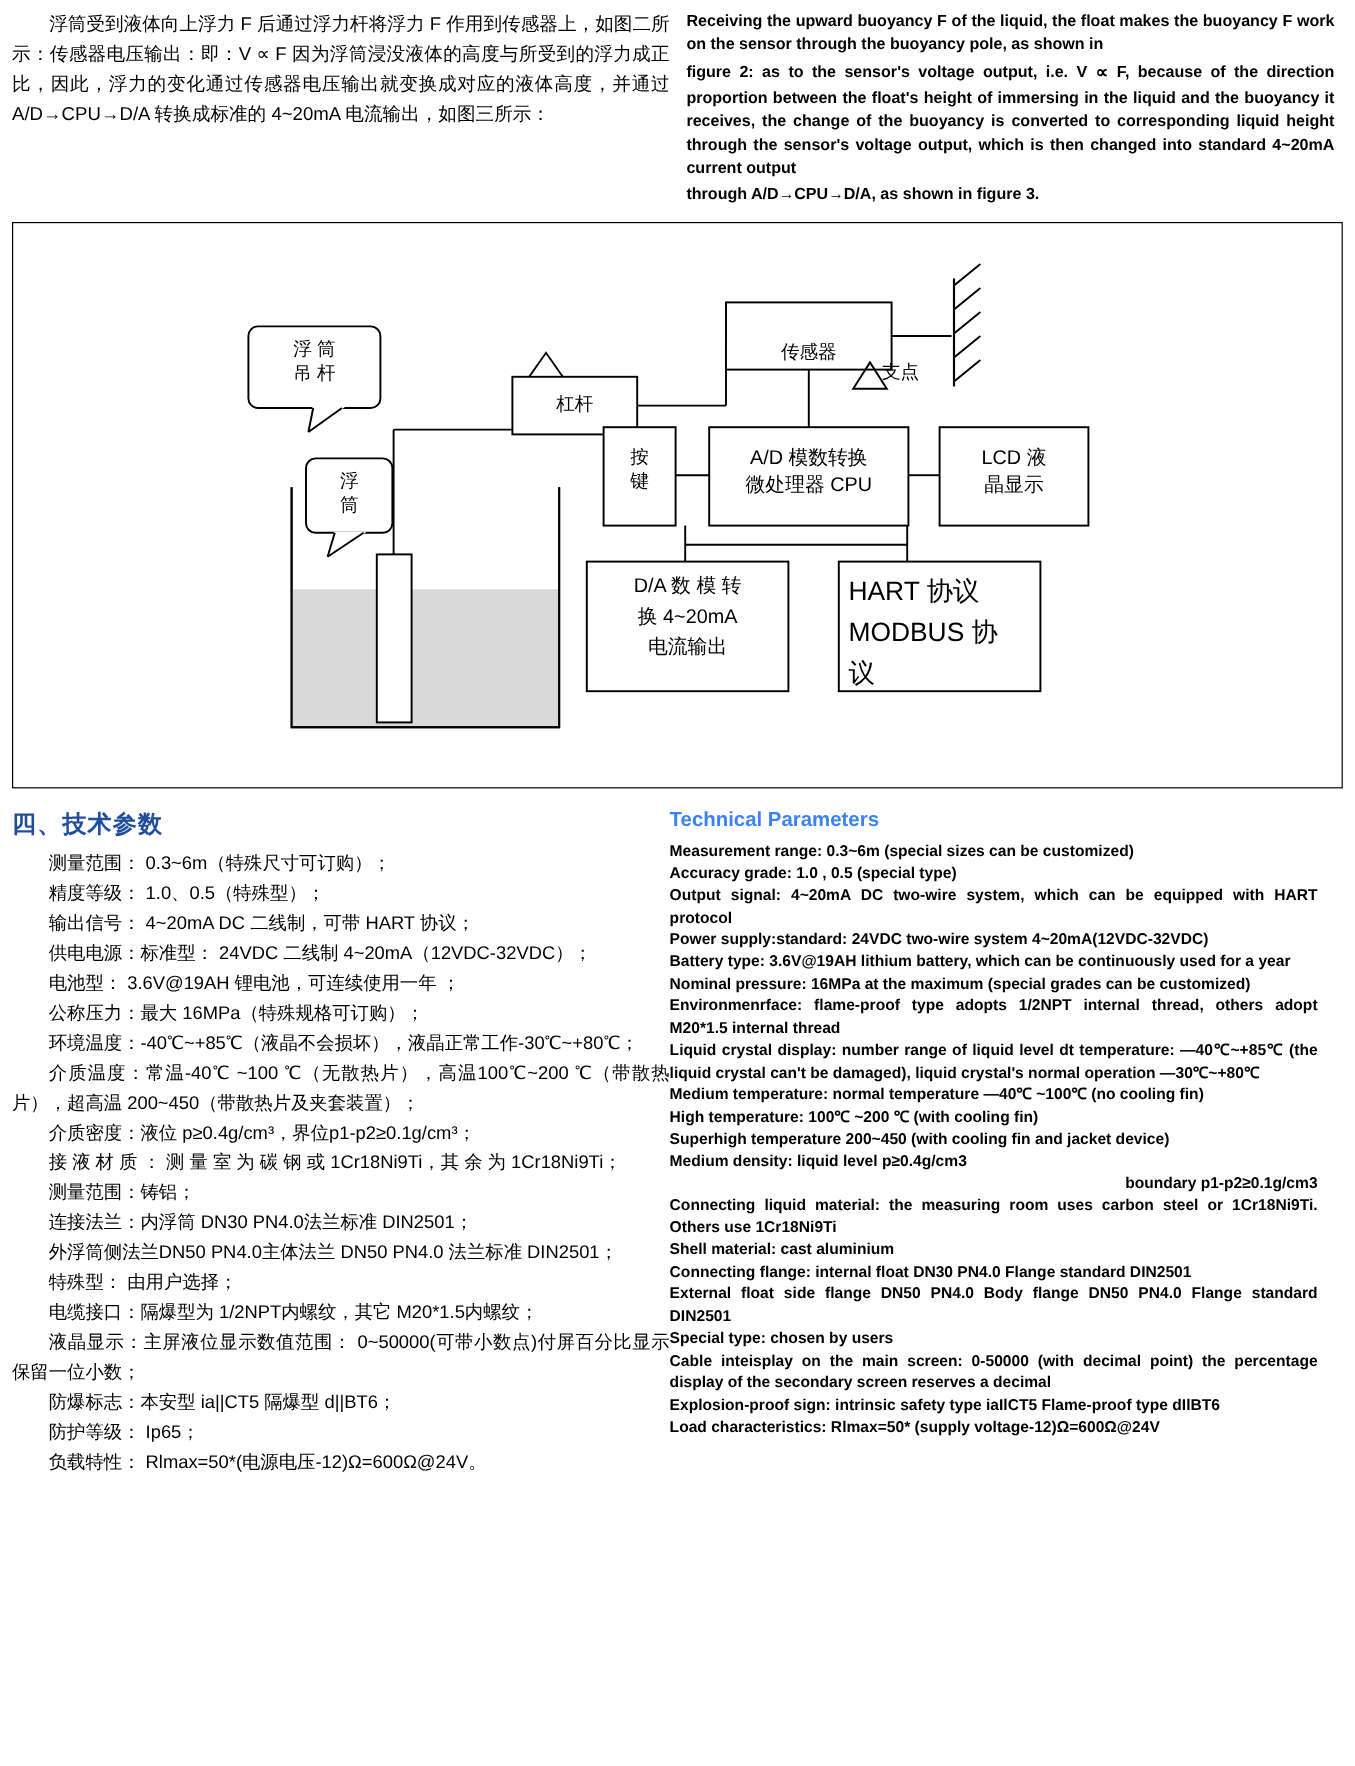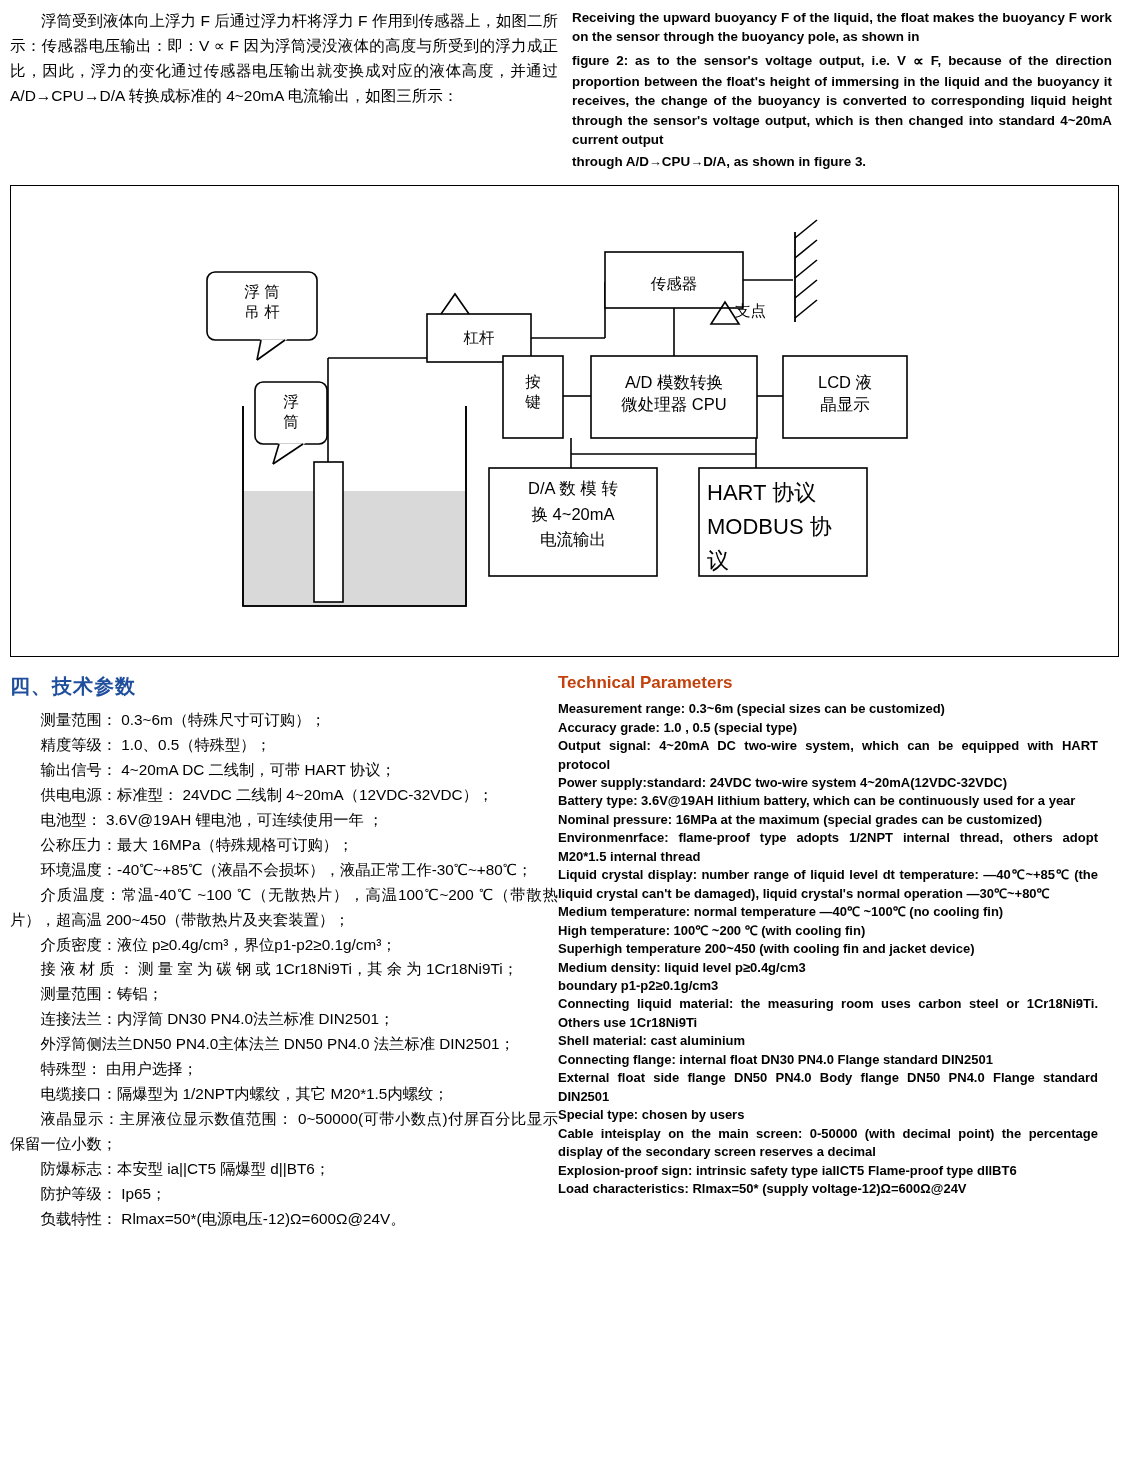--- a/index.html
+++ b/index.html
@@ -91,42 +91,42 @@
     align-items: flex-start;
   }
   .h-cn {
     color: #1f4e9c;
     font-size: 20px;
     font-weight: bold;
     margin: 0 0 8px 0;
     letter-spacing: 1px;
   }
   .h-en {
-    color: #c2410c;
+    color: #3b82f6;
     font-size: 17px;
     font-weight: bold;
     margin: 0 0 7px 0;
   }
   .param-cn {
     font-size: 15.3px;
     line-height: 1.63;
     text-align: justify;
     text-justify: inter-ideograph;
     margin: 0;
   }
   .param-en {
     font-size: 13px;
     line-height: 1.42;
     text-align: justify;
     margin: 0;
     font-weight: 600;
   }
   .center-ind {
     display: block;
-    text-align: left;
+    text-align: right;
   }
 </style>
 </head>
 <body>
 
 <div class="page">
 
   <div class="top-cols">
     <div class="col-cn">
       <p class="p-cn indent">浮筒受到液体向上浮力 F 后通过浮力杆将浮力 F 作用到传感器上，如图二所示：传感器电压输出：即：V ∝ F 因为浮筒浸没液体的高度与所受到的浮力成正比，因此，浮力的变化通过传感器电压输出就变换成对应的液体高度，并通过 A/D→CPU→D/A 转换成标准的 4~20mA 电流输出，如图三所示：</p>
@@ -207,21 +207,21 @@
         </g>
 
         <g fill="#fff" stroke="#000" stroke-width="1.6">
           <rect x="244" y="196" width="72" height="62" rx="8" ry="8"></rect>
           <path d="M268,258 L262,278 L292,258 Z" fill="#fff" stroke="#fff"></path>
           <path d="M268,258 L262,278" stroke="#000"></path>
           <path d="M262,278 L292,258" stroke="#000"></path>
         </g>
       </svg>
 
-      <div class="fig-label" style="left:594px; top:88px; width:138px;">传感器</div>
+      <div class="fig-label" style="left:594px; top:98px; width:138px;">传感器</div>
       <div class="fig-label" style="left:724px; top:115px; width:80px; text-align:left;">支点</div>
       <div class="fig-label" style="left:196px; top:96px; width:110px;">浮 筒<br>吊 杆</div>
       <div class="fig-label" style="left:416px; top:142px; width:104px;">杠杆</div>
       <div class="fig-label" style="left:244px; top:206px; width:72px;">浮<br>筒</div>
       <div class="fig-label" style="left:492px; top:186px; width:60px;">按<br>键</div>
       <div class="fig-label" style="left:580px; top:186px; width:166px; font-size:16.5px;">A/D 模数转换<br>微处理器 CPU</div>
       <div class="fig-label" style="left:772px; top:186px; width:124px; font-size:16.5px;">LCD  液<br>晶显示</div>
       <div class="fig-label" style="left:482px; top:290px; width:160px; font-size:16.5px; line-height:1.55;">D/A 数 模 转<br>换  4~20mA<br>电流输出</div>
       <div class="fig-label" style="left:696px; top:290px; width:156px; font-size:22px; line-height:1.55; text-align:left;">HART 协议<br>MODBUS 协<br>议</div>
     </div>

